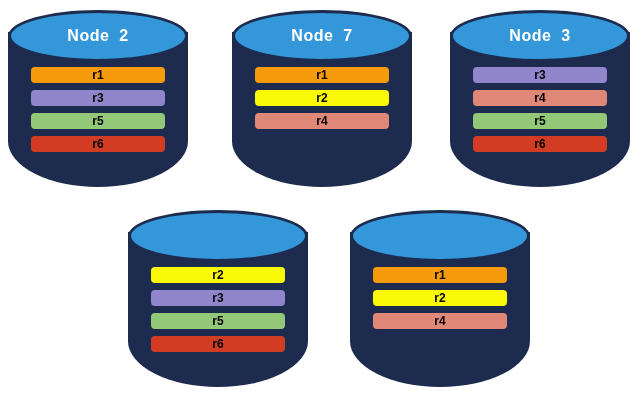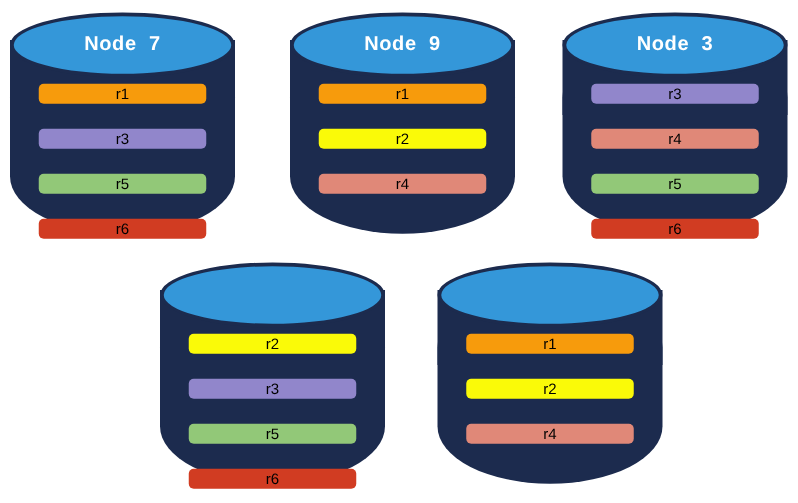--- a/index.html
+++ b/index.html
@@ -80,60 +80,60 @@
   .shards {
     position: absolute;
     left: 23px;
     top: 57px;
     width: 134px;
     z-index: 3;
   }
   .shard {
     position: relative;
     height: 16px;
-    margin-bottom: 20px;
+    margin-bottom: 7px;
     border-radius: 4px;
     display: flex;
     align-items: center;
     justify-content: center;
     font-size: 12px;
-    font-weight: normal;
+    font-weight: bold;
     color: #000000;
     line-height: 1;
   }
 
   
   #node-1 { left: 8px;   top: 10px; }
   #node-2 { left: 232px; top: 10px; }
   #node-3 { left: 450px; top: 10px; }
   #node-4 { left: 128px; top: 210px; }
   #node-5 { left: 350px; top: 210px; }
 </style>
 </head>
 <body>
 
 <div class="canvas">
   <div id="nodes-root">
       <div class="node" id="node-1">
         <div class="node-body"></div>
         <div class="node-body-top"></div>
         <div class="node-top"></div>
-        <div class="node-title">Node  7</div>
+        <div class="node-title">Node  2</div>
         <div class="shards">
           <div class="shard" style="background: rgb(247, 155, 12);">r1</div>
           <div class="shard" style="background: rgb(145, 134, 203);">r3</div>
           <div class="shard" style="background: rgb(146, 200, 120);">r5</div>
           <div class="shard" style="background: rgb(209, 60, 34);">r6</div>
         </div>
       </div>
       <div class="node" id="node-2">
         <div class="node-body"></div>
         <div class="node-body-top"></div>
         <div class="node-top"></div>
-        <div class="node-title">Node  9</div>
+        <div class="node-title">Node  7</div>
         <div class="shards">
           <div class="shard" style="background: rgb(247, 155, 12);">r1</div>
           <div class="shard" style="background: rgb(250, 250, 8);">r2</div>
           <div class="shard" style="background: rgb(224, 136, 120);">r4</div>
         </div>
       </div>
       <div class="node" id="node-3">
         <div class="node-body"></div>
         <div class="node-body-top"></div>
         <div class="node-top"></div>

